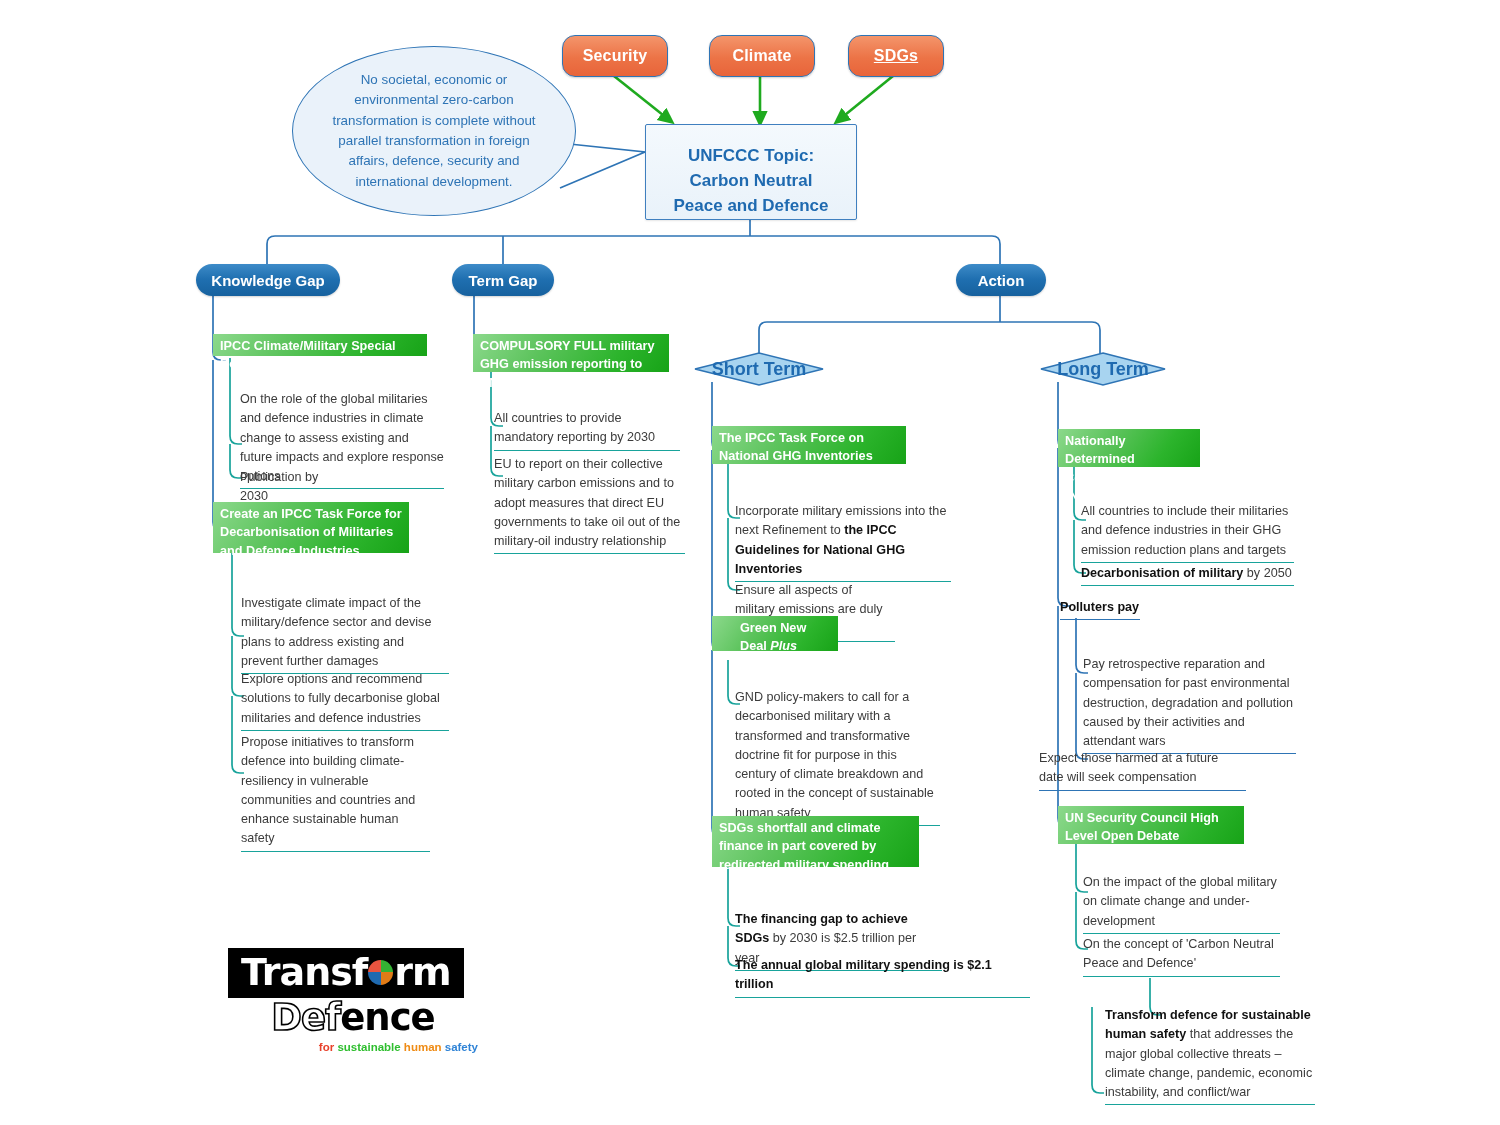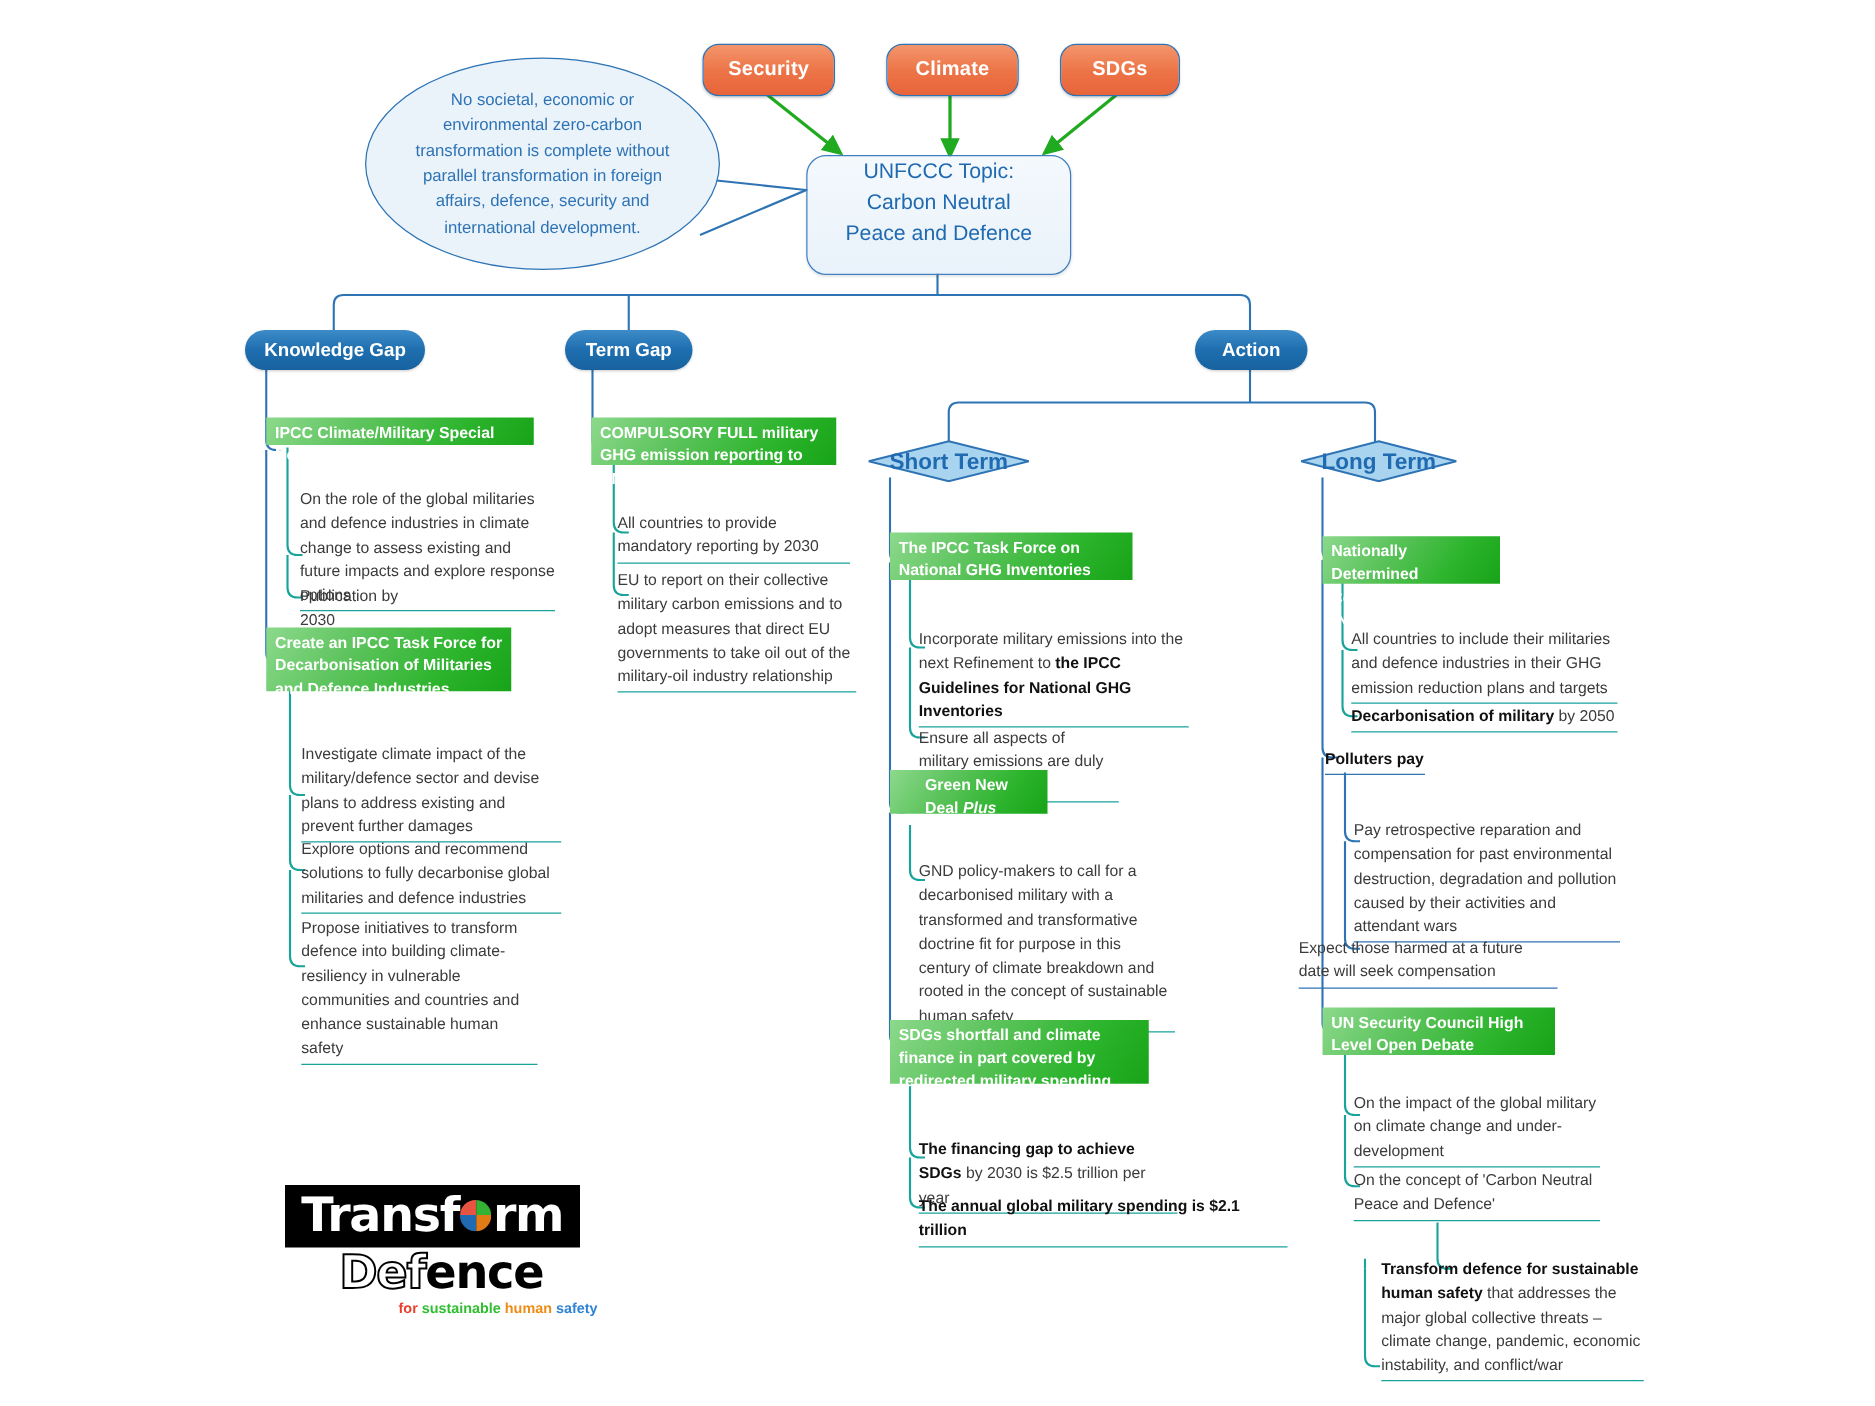--- a/index.html
+++ b/index.html
@@ -8,24 +8,24 @@
   #stage{position:absolute;left:0;top:0;width:1500px;height:1125px;}
   #links{position:absolute;left:0;top:0;width:1500px;height:1125px;pointer-events:none;}
 
   
   .pill-orange{position:absolute;display:flex;align-items:center;justify-content:center;
     background:linear-gradient(180deg,#f4956b 0%,#ec7346 55%,#e8643a 100%);
     border:1.6px solid #2e74b5;border-radius:13px;color:#ffffff;font-weight:bold;
     font-size:16px;letter-spacing:.2px;box-shadow:0 1px 2px rgba(0,0,0,.18);}
 
   
-  .topic-box{position:absolute;border:1.6px solid #3f7fbf;border-radius:16px;
+  .topic-box{position:absolute;border:1.6px solid #3f7fbf;border-radius:2px;
     background:linear-gradient(180deg,#f4f9fd 0%,#e9f2fa 100%);
-    color:#1f6ab0;font-weight:normal;font-size:17px;line-height:1.47;text-align:center;
-    display:flex;align-items:flex-start;justify-content:center;box-shadow:0 1px 2px rgba(0,0,0,.10);}
+    color:#1f6ab0;font-weight:bold;font-size:17px;line-height:1.47;text-align:center;
+    display:flex;align-items:flex-end;justify-content:center;box-shadow:0 1px 2px rgba(0,0,0,.10);}
 
   
   .node-blue{position:absolute;display:flex;align-items:center;justify-content:center;
     background:linear-gradient(180deg,#3d8bc8 0%,#1f6fb0 48%,#17619e 100%);
     border-radius:17px;color:#ffffff;font-weight:bold;font-size:15px;
     box-shadow:0 1px 2px rgba(0,0,0,.18);}
 
   
   .diamond{position:absolute;}
   .diamond .dlabel{position:absolute;left:0;top:0;width:100%;height:100%;
@@ -145,21 +145,21 @@
 
     <path d="M560,143 L645,152 L560,188" fill="none" stroke="#2e74b5" stroke-width="1.7"></path>
   </svg>
 
   <div class="pill-orange" style="left:562px;top:35px;width:104px;height:40px;">
     <span>Security</span>
   </div>
   <div class="pill-orange" style="left:709px;top:35px;width:104px;height:40px;">
     <span>Climate</span>
   </div>
-  <div class="pill-orange" style="left:848px;top:35px;width:94px;height:40px;">
+  <div class="pill-orange" style="left:848px;top:35px;width:94px;height:40px;text-decoration:underline;">
     <span>SDGs</span>
   </div>
 
   <div class="bubble" style="left:292px;top:46px;width:282px;height:168px;">
     <div class="btext">No societal, economic or environmental zero-carbon transformation is complete without parallel transformation in foreign affairs, defence, security and international development.</div>
   </div>
 
   <div class="topic-box" style="left:645px;top:124px;width:210px;height:94px;">
     <div>
       <div>UNFCCC Topic:</div>

